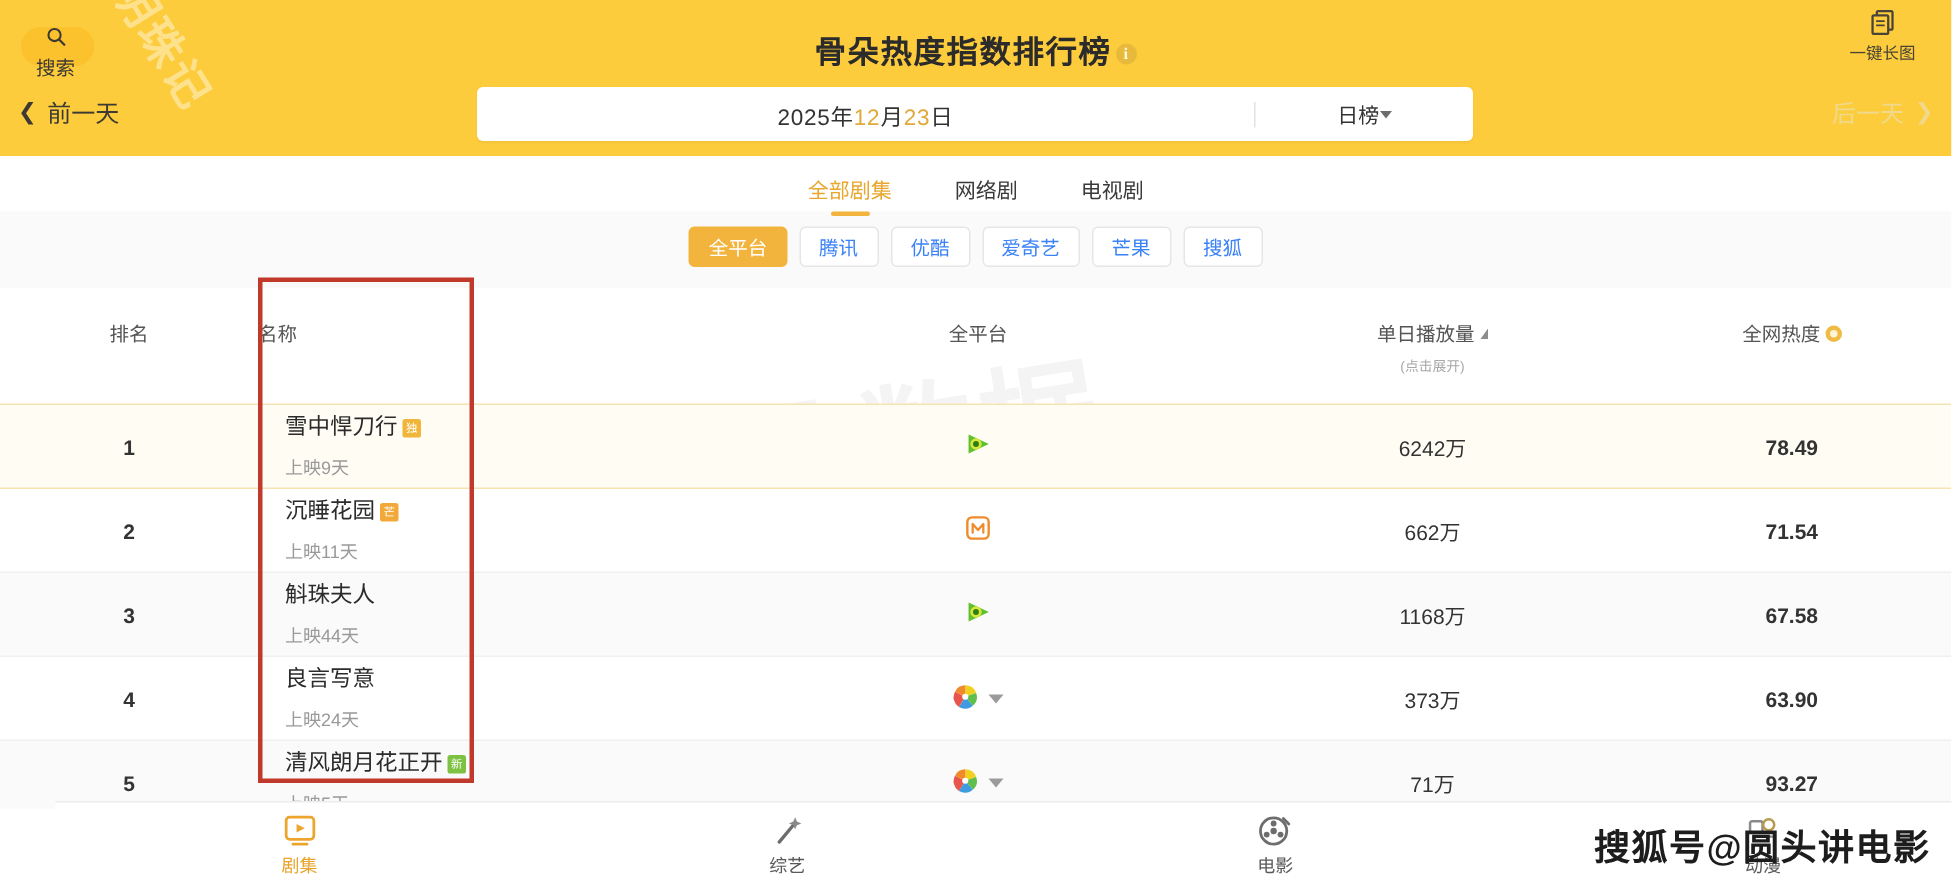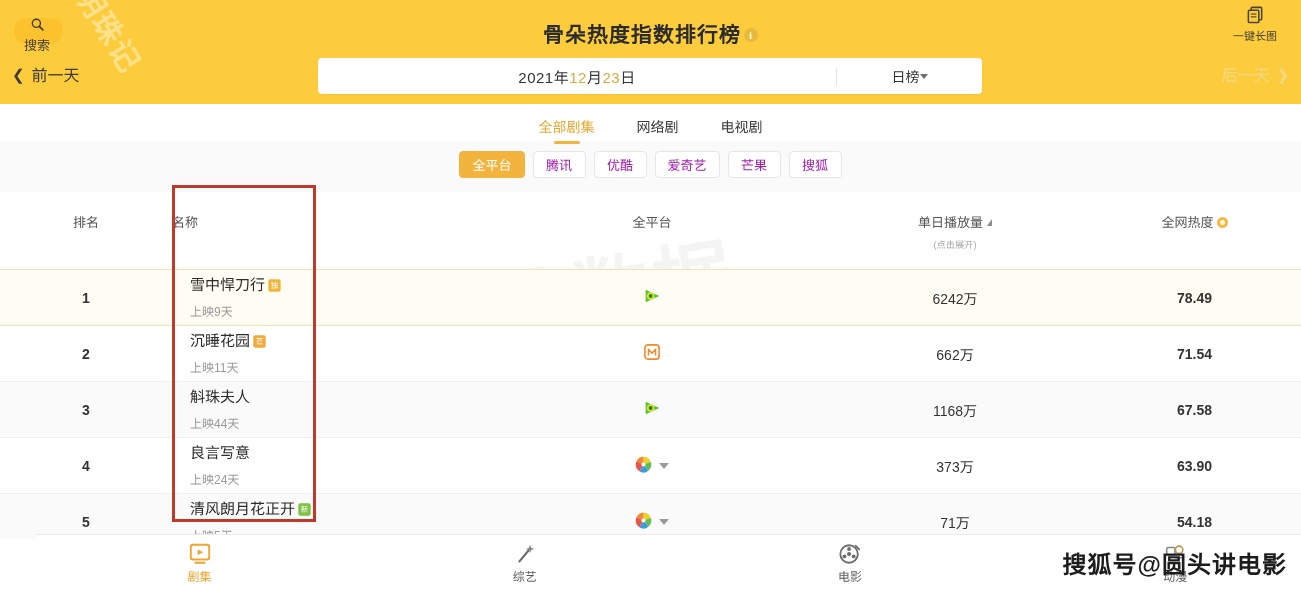--- a/index.html
+++ b/index.html
@@ -174,21 +174,21 @@
     background: #fafafa;
   }
   .plat {
     min-width: 53px;
     height: 27px;
     padding: 0 12px;
     border: 1px solid #e6e6e6;
     background: #ffffff;
     border-radius: 4px;
     font-size: 13px;
-    color: #a21caf;
+    color: #3b82f6;
     display: flex; align-items: center; justify-content: center;
     cursor: pointer;
   }
   .plat.active {
     background: #f3b43e;
     border-color: #f3b43e;
     color: #ffffff;
   }
 
   
@@ -448,21 +448,21 @@
           <rect x="2.5" y="5.5" width="11" height="13" rx="1" fill="#fdcc3c" stroke="#4a4437" stroke-width="1.6"></rect>
           <line x1="5" y1="9.5" x2="11" y2="9.5" stroke="#4a4437" stroke-width="1.2"></line>
           <line x1="5" y1="12.5" x2="11" y2="12.5" stroke="#4a4437" stroke-width="1.2"></line>
         </svg>
       </span>
       <span>一键长图</span>
     </div>
 
     <div class="date-bar">
       <div class="date-text">
-        <span>2021</span><span>年</span><span class="num">12</span><span>月</span><span class="num">23</span><span>日</span>
+        <span>2025</span><span>年</span><span class="num">12</span><span>月</span><span class="num">23</span><span>日</span>
       </div>
       <div class="date-sep"></div>
       <div class="rank-type">
         <span>日榜</span>
         <span class="caret-down"></span>
       </div>
     </div>
   </div>
 
   <div class="filters">
@@ -691,21 +691,21 @@
                   <circle cx="10" cy="10" r="2.4" fill="#ffffff"></circle>
                 </svg>
               </span>
               <span class="mini-caret"></span>
             </div>
           </td>
           <td class="td-play">
             <span>71万</span>
           </td>
           <td class="td-heat">
-            <span>54.18</span>
+            <span>93.27</span>
           </td>
         </tr>
 
       </tbody>
     </table>
   </div>
 
   <div class="annot-box"></div>
 
   <div class="bottom-nav">

